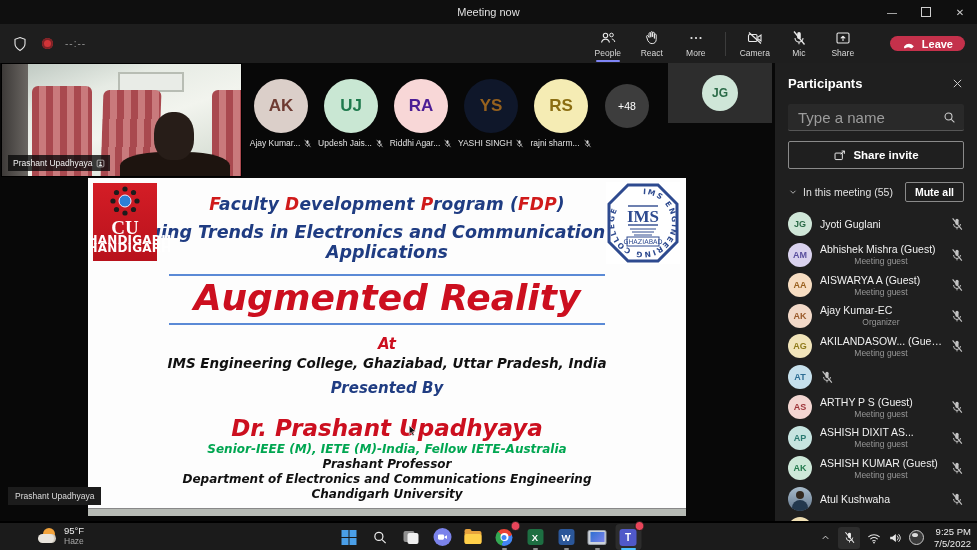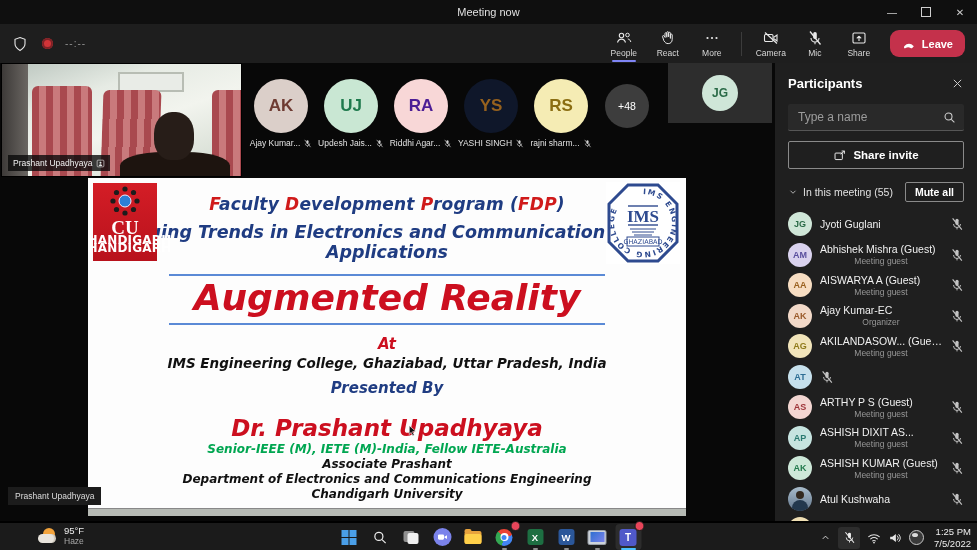--- a/index.html
+++ b/index.html
@@ -19,21 +19,21 @@
   
   .toolbar{position:absolute;left:0;top:24px;width:100%;height:39px;background:#1e1e1e;
     display:flex;align-items:center;padding:0 12px;box-sizing:border-box;}
   .rec-dot{width:11px;height:11px;border-radius:50%;background:#d13438;box-shadow:inset 0 0 0 2px #7e2226;margin-left:14px;}
   .timer{color:#8f8f8f;font-size:10px;margin-left:12px;letter-spacing:1px;}
   .tb-right{margin-left:auto;display:flex;align-items:center;gap:2px;}
   .tbtn{position:relative;width:42px;height:38px;display:flex;flex-direction:column;align-items:center;justify-content:center;gap:2px;color:#e6e6e6;}
   .tbtn .lbl{font-size:8.5px;color:#d8d8d8;}
   .tbtn.active::after{content:"";position:absolute;bottom:1px;left:50%;transform:translateX(-50%);width:24px;height:2px;background:#7f85f5;border-radius:2px;}
   .tsep{width:1px;height:24px;background:#3c3c3c;margin:0 6px;}
-  .leave{margin-left:8px;height:27px;padding:0 12px;background:#c4314b;border-radius:9px;
+  .leave{margin-left:24px;height:15px;padding:0 12px;background:#c4314b;border-radius:9px;
     display:flex;align-items:center;gap:6px;color:#fff;font-size:11px;font-weight:bold;}
 
   
   .stage{position:absolute;left:0;top:63px;width:977px;height:458px;background:#080808;}
 
   
   .vthumb{position:absolute;left:1px;top:0;width:241px;height:114px;overflow:hidden;background:#cfd6cc;border:1px solid #000;box-sizing:border-box;}
   .vscene{position:absolute;inset:0;background:linear-gradient(160deg,#b9c4bd 0%,#e6ebe4 30%,#f2f4ee 55%,#cdd6cb 100%);}
   .vwall{position:absolute;left:0;top:0;width:26px;height:100%;background:linear-gradient(90deg,#3d3a38,#6a6662);}
   .vvent{position:absolute;left:116px;top:8px;width:62px;height:16px;background:#e9ece7;border:2px solid #b8bdb4;}
@@ -94,21 +94,21 @@
   .role,.dept,.univ{font-size:12px;color:#111;margin-top:1px;}
   .cursor{position:absolute;left:318px;top:246px;}
 
   
   .panel{position:absolute;left:775px;top:63px;width:202px;height:458px;background:#1f1f1f;
     box-sizing:border-box;padding:13px 13px 0 13px;display:flex;flex-direction:column;}
   .phead-row{display:flex;align-items:center;justify-content:space-between;}
   .ptitle{color:#fff;font-size:13px;font-weight:bold;}
   .psearch{margin-top:13px;height:26px;background:#292929;border-bottom:1px solid #565656;border-radius:2px;
     display:flex;align-items:center;padding:0 8px;gap:6px;}
-  .psearch input{flex:1;background:transparent;border:0;outline:none;color:#e0e0e0;font-size:12px;
+  .psearch input{flex:1;background:transparent;border:0;outline:none;color:#e0e0e0;font-size:15px;
     font-family:"Liberation Sans",sans-serif;min-width:0;}
   .psearch input::placeholder{color:#9c9c9c;}
   .shareinvite{margin-top:10px;height:26px;border:1px solid #8a8a8a;border-radius:2px;display:flex;
     align-items:center;justify-content:center;gap:7px;color:#fff;font-size:11.5px;font-weight:bold;}
   .section-row{margin-top:13px;display:flex;align-items:center;gap:5px;}
   .section-lbl{color:#e0e0e0;font-size:10.5px;}
   .muteall{margin-left:auto;border:1px solid #8a8a8a;border-radius:2px;color:#fff;font-size:10.5px;
     font-weight:bold;padding:3px 9px;}
   .plist{margin-top:7px;flex:1;overflow:hidden;}
   .prow{height:30.5px;display:flex;align-items:center;gap:8px;}
@@ -445,21 +445,21 @@
           <div class="fdp it"><span style="color: rgb(208, 26, 26);">F</span><span style="color: rgb(31, 60, 130);">aculty </span><span style="color: rgb(208, 26, 26);">D</span><span style="color: rgb(31, 60, 130);">evelopment </span><span style="color: rgb(208, 26, 26);">P</span><span style="color: rgb(31, 60, 130);">rogram </span><span style="color: rgb(31, 60, 130);">(</span><span style="color: rgb(208, 26, 26);">FDP</span><span style="color: rgb(31, 60, 130);">)</span></div>
           <div class="topic it">Emerging Trends in Electronics and Communication for IoT Applications</div>
           <div class="rule r1"></div>
           <div class="artitle it">Augmented Reality</div>
           <div class="rule r2"></div>
           <div class="at it">At</div>
           <div class="venue it">IMS Engineering College, Ghaziabad, Uttar Pradesh, India</div>
           <div class="presby it">Presented By</div>
           <div class="presname it">Dr. Prashant Upadhyaya</div>
           <div class="cred it">Senior-IEEE (M), IETE (M)-India, Fellow IETE-Australia</div>
-          <div class="role it">Associate Prashant</div>
+          <div class="role it">Prashant Professor</div>
           <div class="dept it">Department of Electronics and Communications Engineering</div>
           <div class="univ it">Chandigarh University</div>
 
         </div>
         <svg class="cursor" width="13" height="13">
             <use href="#i-cursor"></use>
           </svg>
       </div>
       <div class="graybar"></div>
     </div>
@@ -680,18 +680,18 @@
           </svg>
       </div>
       <svg width="14" height="14" style="color:#e6e6e6">
           <use href="#i-wifi"></use>
         </svg>
       <svg width="14" height="14" style="color:#e6e6e6">
           <use href="#i-speaker"></use>
         </svg>
       <span class="ime"></span>
       <div class="clock">
-        <span>1:25 PM</span>
+        <span>9:25 PM</span>
         <span>7/5/2022</span>
       </div>
     </div>
   </div>
 </div>
 
 </body></html>

